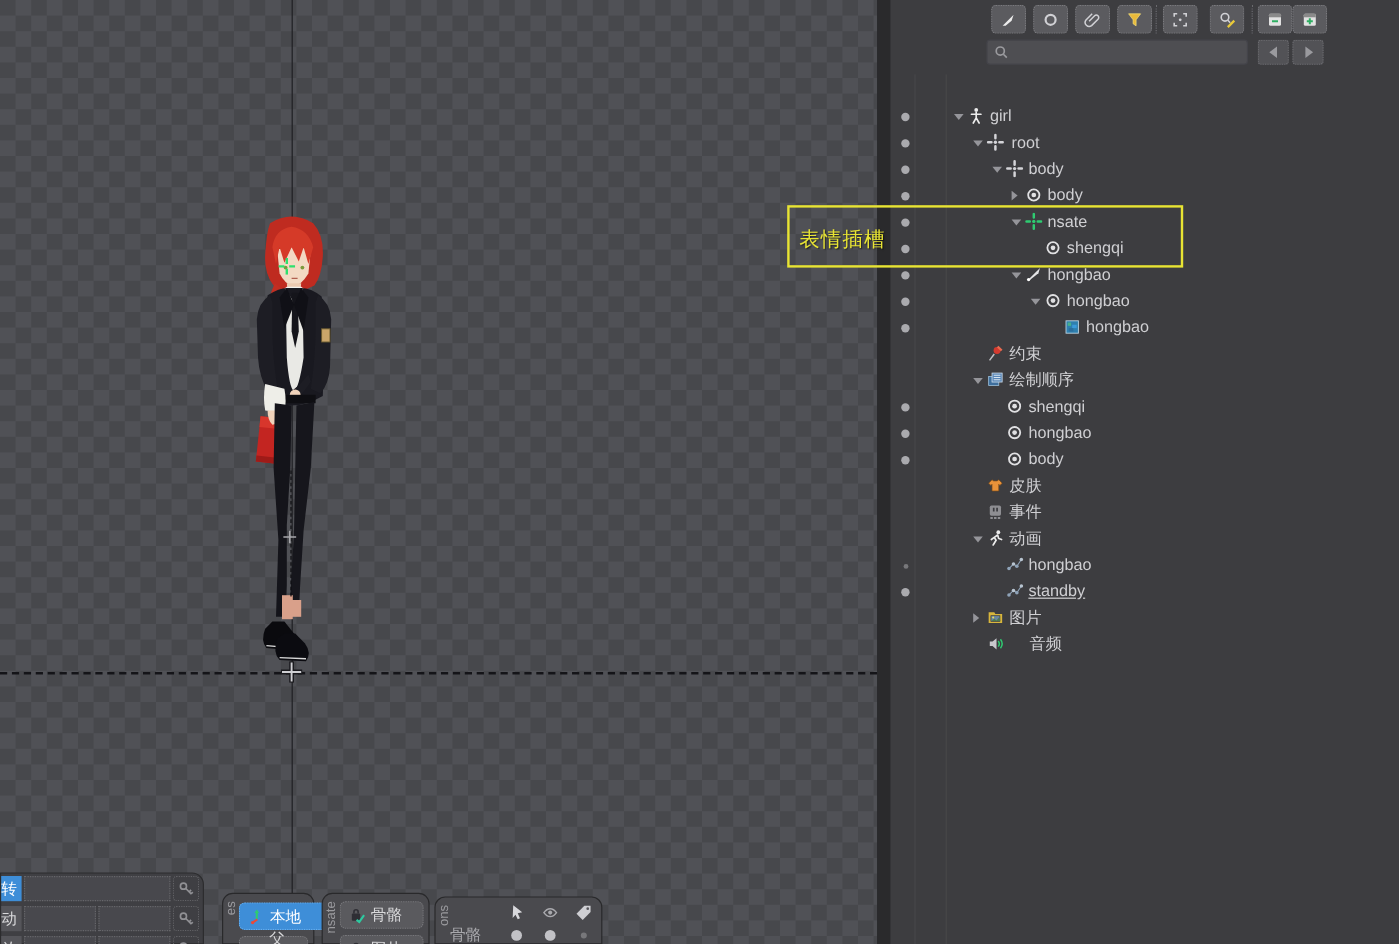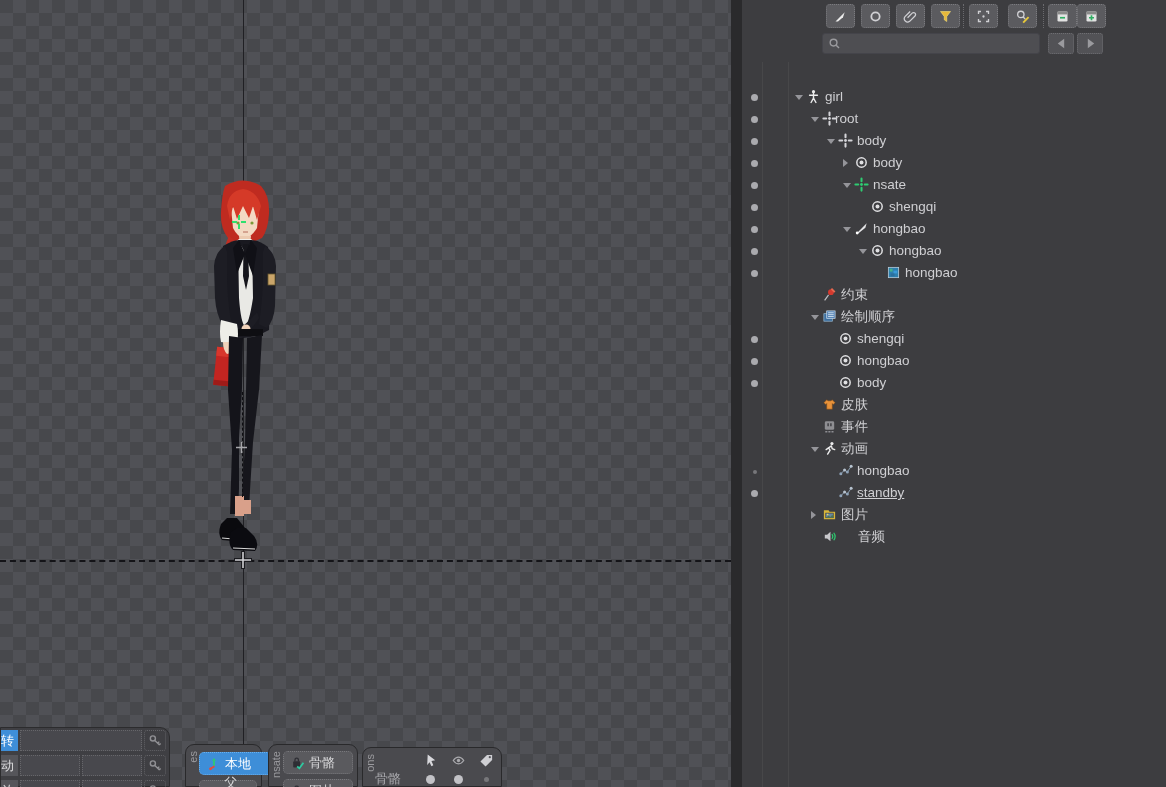--- a/index.html
+++ b/index.html
@@ -365,21 +365,21 @@
     <span class="dot "></span>
           <span class="arrow open" style="left:69px"></span>
     <span class="ticon" style="left:80px">
             <svg viewBox="0 0 16 16">
               <g stroke="#d4d4d8" stroke-width="2.2" stroke-linecap="round">
                 <path d="M8 1.5v3M8 11.5v3M1.5 8h3M11.5 8h3"></path>
               </g>
               <circle cx="8" cy="8" r="1.5" fill="#d4d4d8"></circle>
             </svg>
           </span>
-    <span class="lbl " style="left:93px">root</span>
+    <span class="lbl " style="left:101px">root</span>
   </div>
         <div class="tree-row" style="top:130px">
     <span class="dot "></span>
           <span class="arrow open" style="left:85px"></span>
     <span class="ticon" style="left:96px">
             <svg viewBox="0 0 16 16">
               <g stroke="#d4d4d8" stroke-width="2.2" stroke-linecap="round">
                 <path d="M8 1.5v3M8 11.5v3M1.5 8h3M11.5 8h3"></path>
               </g>
               <circle cx="8" cy="8" r="1.5" fill="#d4d4d8"></circle>
@@ -581,14 +581,17 @@
             <svg viewBox="0 0 16 16">
               <path d="M3 6v4h2.5L9 13V3L5.5 6z" fill="#c8c8cc"></path>
               <path d="M10.5 5.5q2 2.5 0 5M12.5 4q3 4 0 8" stroke="#2ecc71" stroke-width="1.3" fill="none"></path>
             </svg>
           </span>
     <span class="lbl " style="left:116px">音频</span>
   </div>
       </div>
   </div>
 
+  <div class="annotation-box">
+    <span class="annotation-label">表情插槽</span>
+  </div>
 
 </div>
 
 </body></html>

